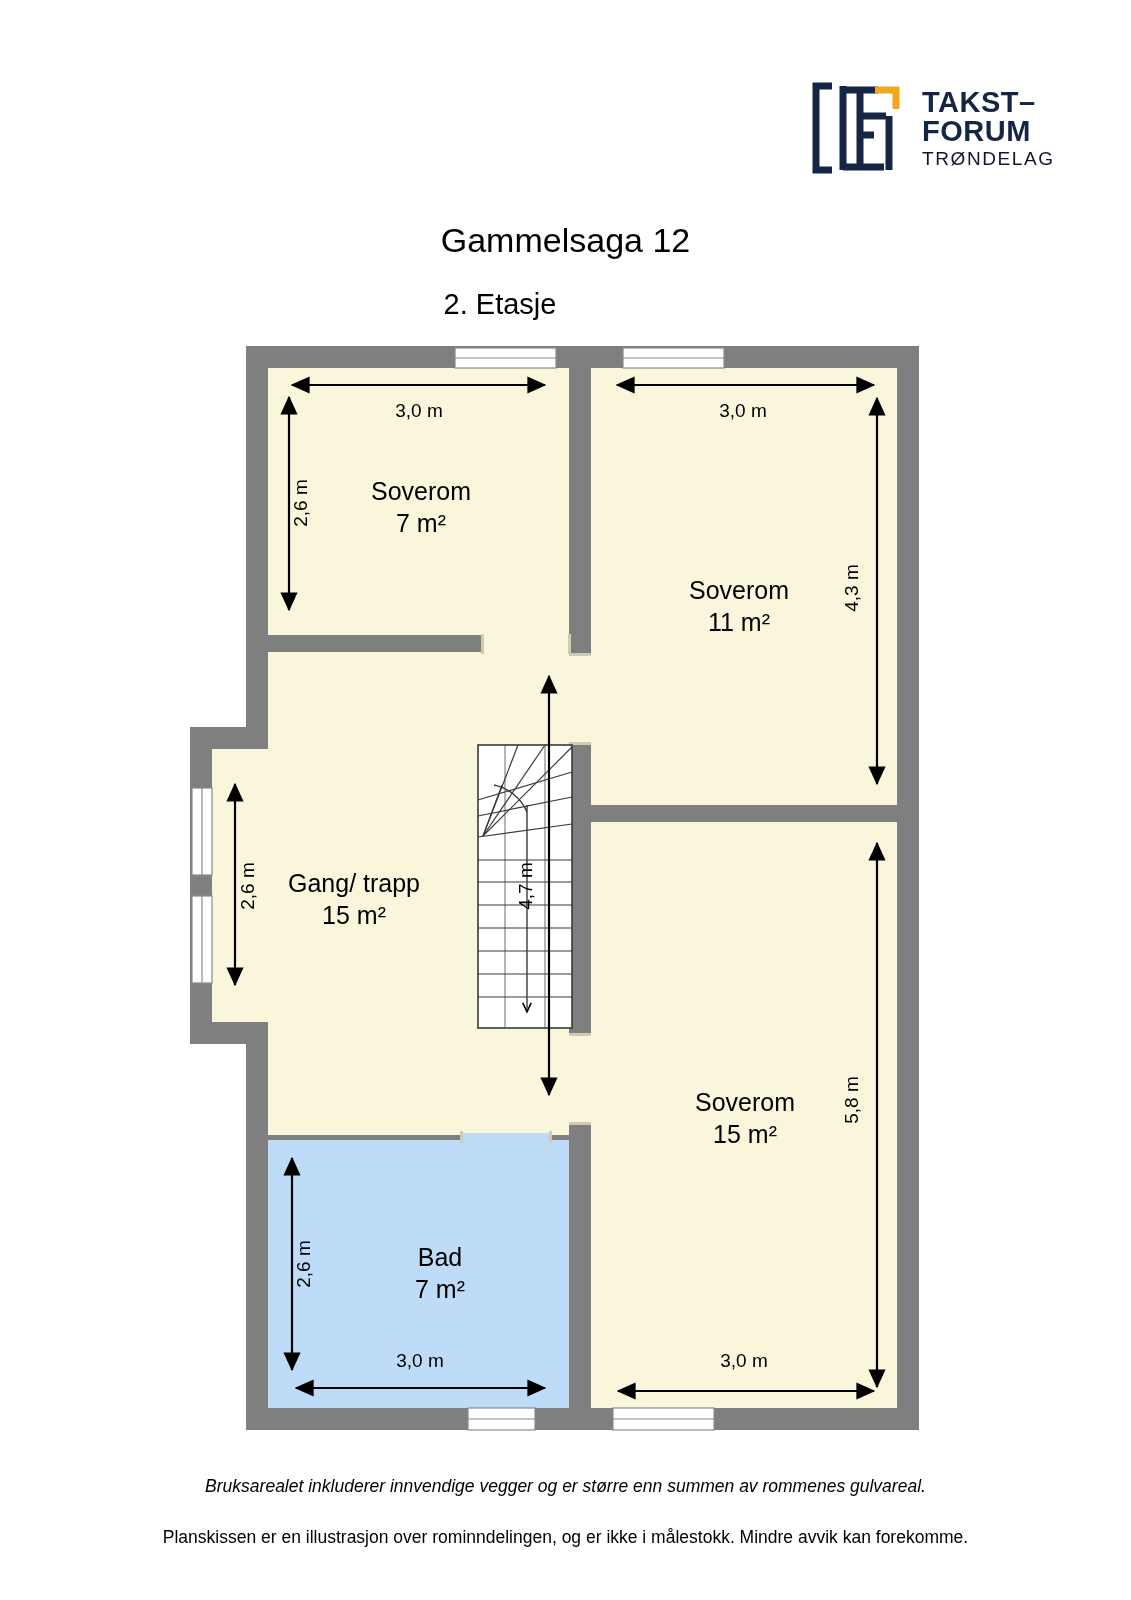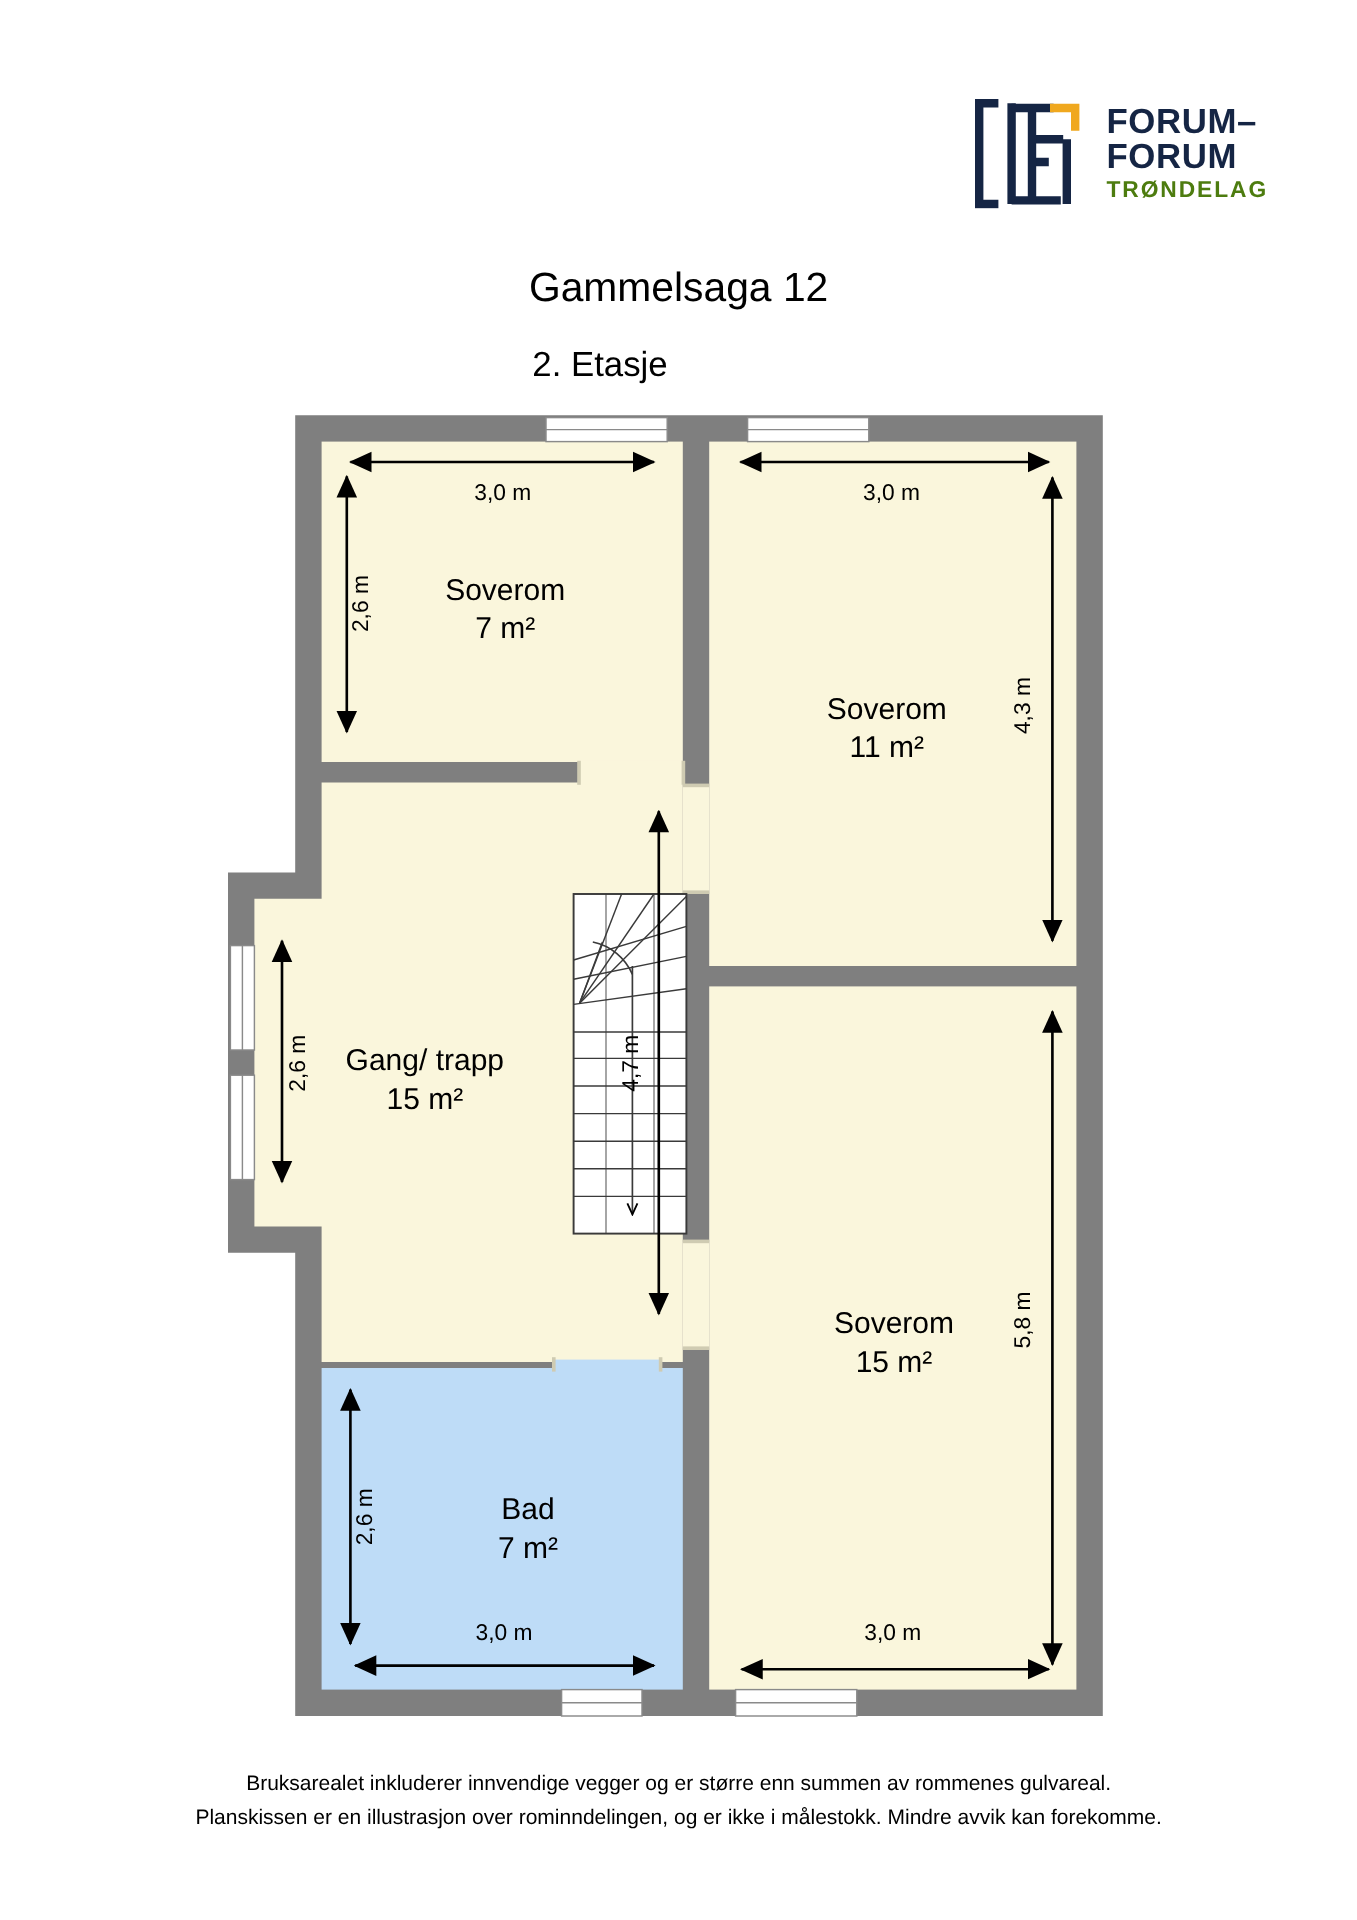--- a/index.html
+++ b/index.html
@@ -26,22 +26,22 @@
   #logo-words {
     display: flex; flex-direction: column;
     justify-content: center;
     line-height: 1.0;
   }
   .logo-line1, .logo-line2 {
     font-size: 29px; font-weight: bold;
     letter-spacing: 0.5px; color: #152544;
   }
   .logo-line3 {
-    font-size: 19px; font-weight: bold;
-    letter-spacing: 1.6px; color: #4d7c0f;
+    font-size: 19px; font-weight: normal;
+    letter-spacing: 1.6px; color: #0f172a;
     margin-top: 3px;
   }
 
   
   #title {
     position: absolute; left: 0; top: 221px; width: 1131px;
     text-align: center; font-size: 34px; font-weight: normal;
   }
   #subtitle {
     position: absolute; left: 0; top: 288px; width: 1000px;
@@ -54,21 +54,21 @@
     left: 0px; top: 0px;
     width: 1131px; height: 1600px;
   }
 
   
   #footer {
     position: absolute; left: 0; top: 1478px; width: 1131px;
     text-align: center;
   }
   #footer div { font-size: 17.5px; line-height: 1.0; }
-  #footer .fl1 { margin-bottom: 10px; }
+  #footer .fl1 { margin-bottom: 33px; font-style: italic; }
 </style>
 </head>
 <body>
 
 <div id="logo">
   <svg id="logo-mark" viewBox="0 0 88 92">
 
     <path d="M20 4 H4 V88 H20" fill="none" stroke="#152544" stroke-width="7"></path>
 
     <path d="M31 4 V88" fill="none" stroke="#152544" stroke-width="7"></path>
@@ -78,21 +78,21 @@
     <path d="M45 53 H62" fill="none" stroke="#152544" stroke-width="7"></path>
     <path d="M31 85 H72" fill="none" stroke="#152544" stroke-width="7"></path>
 
     <path d="M48 8 V85" fill="none" stroke="#152544" stroke-width="7"></path>
 
     <path d="M77 34 V88" fill="none" stroke="#152544" stroke-width="7"></path>
 
     <path d="M63 8 H84 V27" fill="none" stroke="#f0a81e" stroke-width="7"></path>
   </svg>
   <div id="logo-words">
-    <div class="logo-line1">FORUM–</div>
+    <div class="logo-line1">TAKST–</div>
     <div class="logo-line2">FORUM</div>
     <div class="logo-line3">TRØNDELAG</div>
   </div>
 </div>
 
 <div id="title">Gammelsaga 12</div>
 <div id="subtitle">2. Etasje</div>
 
 <svg id="plan" viewBox="0 0 1131 1600">
   <defs>

